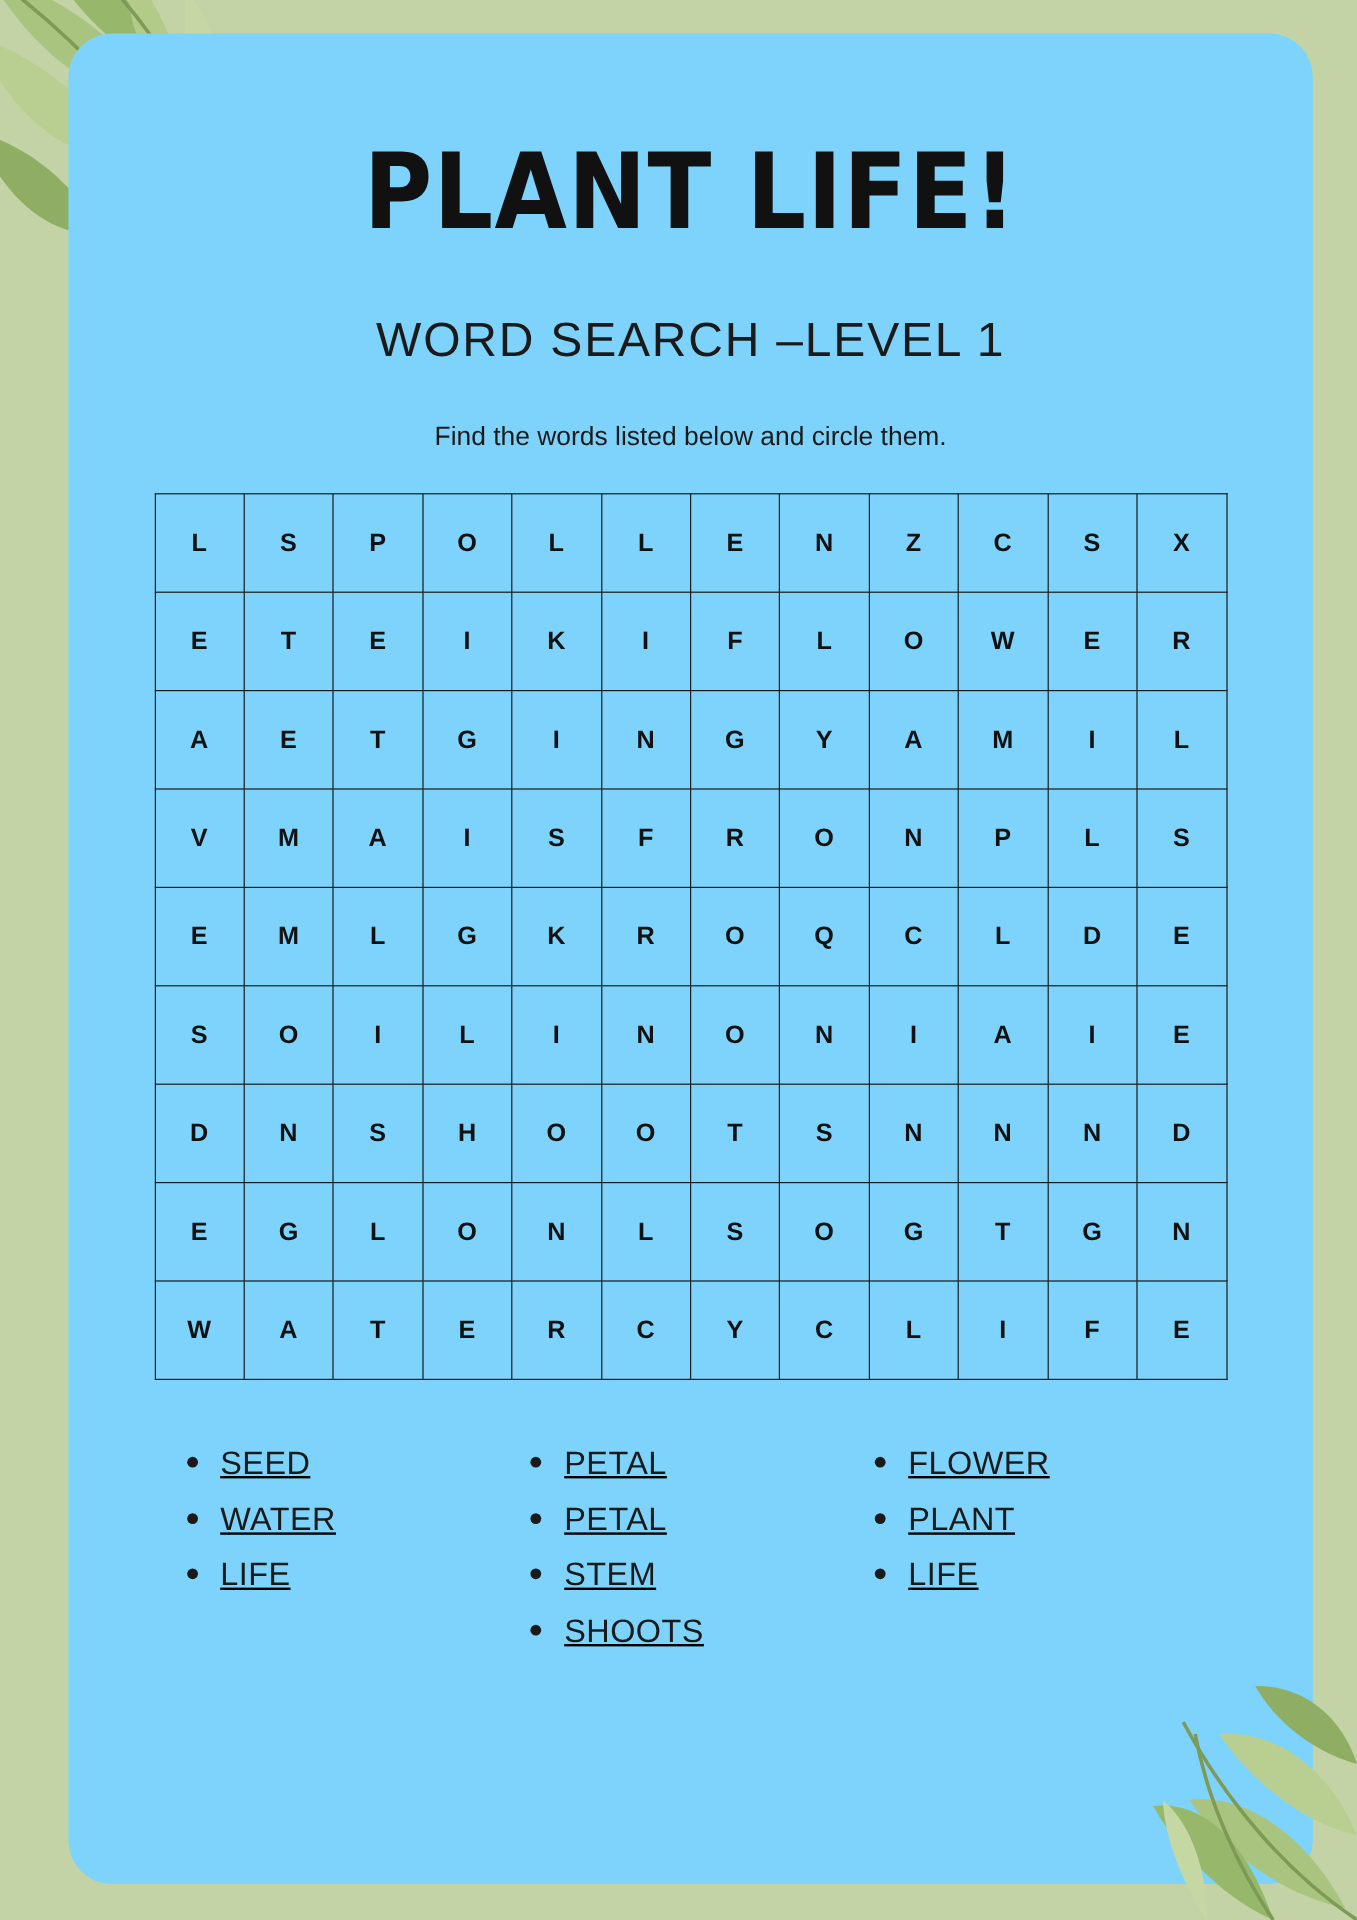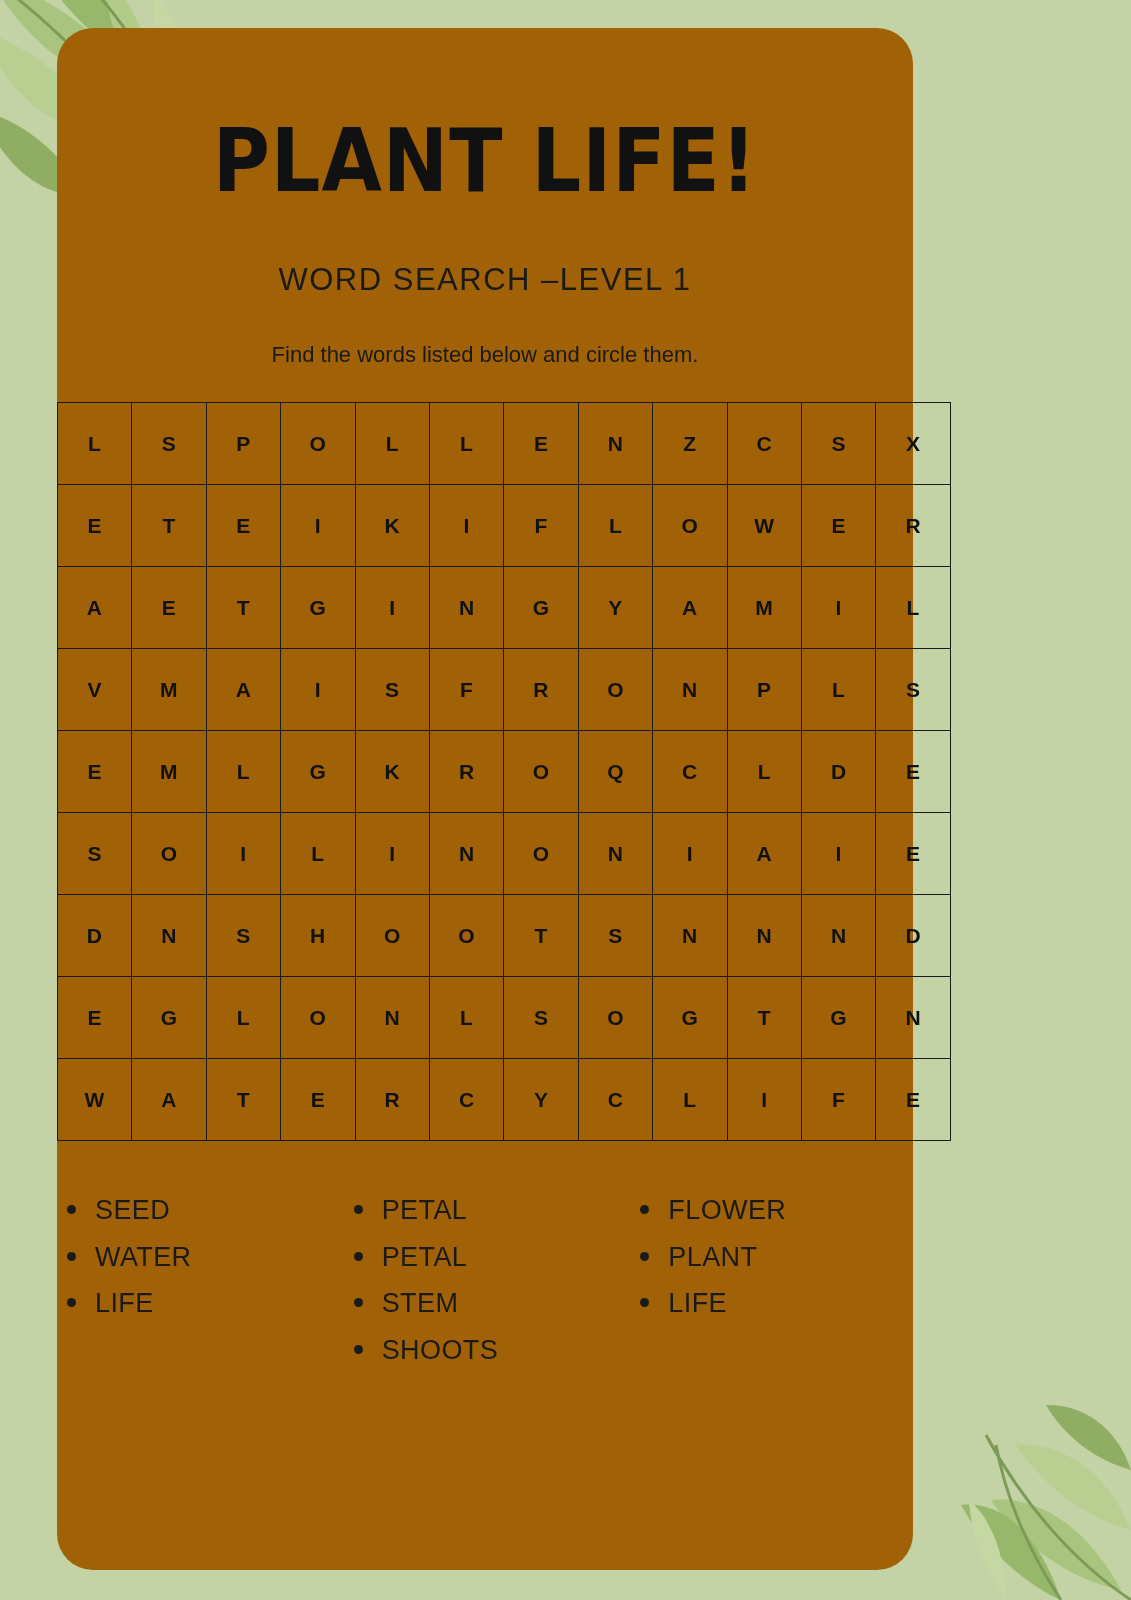--- a/index.html
+++ b/index.html
@@ -36,41 +36,41 @@
     bottom: 0px;
     width: 220px;
     height: 220px;
     pointer-events: none;
   }
 
   .card {
     position: absolute;
     left: 57px;
     top: 28px;
-    width: 856px;
+    width: 1037px;
     height: 1542px;
-    background: #a16207;
+    background: #7dd3fc;
     border-radius: 36px;
   }
 
   .title {
     text-align: center;
     margin-top: 88px;
     font-size: 78px;
     font-weight: 900;
     letter-spacing: 1px;
     color: #111111;
     font-family: "DejaVu Sans", sans-serif;
     transform: scaleY(1.12);
   }
 
   .subtitle {
     text-align: center;
     margin-top: 56px;
-    font-size: 31px;
+    font-size: 40px;
     color: #1a1a1a;
     letter-spacing: 1.5px;
     font-weight: 400;
   }
 
   .instruction {
     text-align: center;
     margin-top: 44px;
     font-size: 22px;
     color: #1a1a1a;
@@ -101,20 +101,21 @@
     margin: 46px auto 0 auto;
     width: 860px;
     display: flex;
     justify-content: space-between;
   }
   .words ul {
     list-style: none;
     margin: 0;
     padding: 0;
     width: 300px;
+    text-decoration: underline;
   }
   .words li {
     font-size: 27px;
     color: #1a1a1a;
     line-height: 1.73;
     position: relative;
     padding-left: 38px;
     letter-spacing: 0.4px;
   }
   .words li::before {

